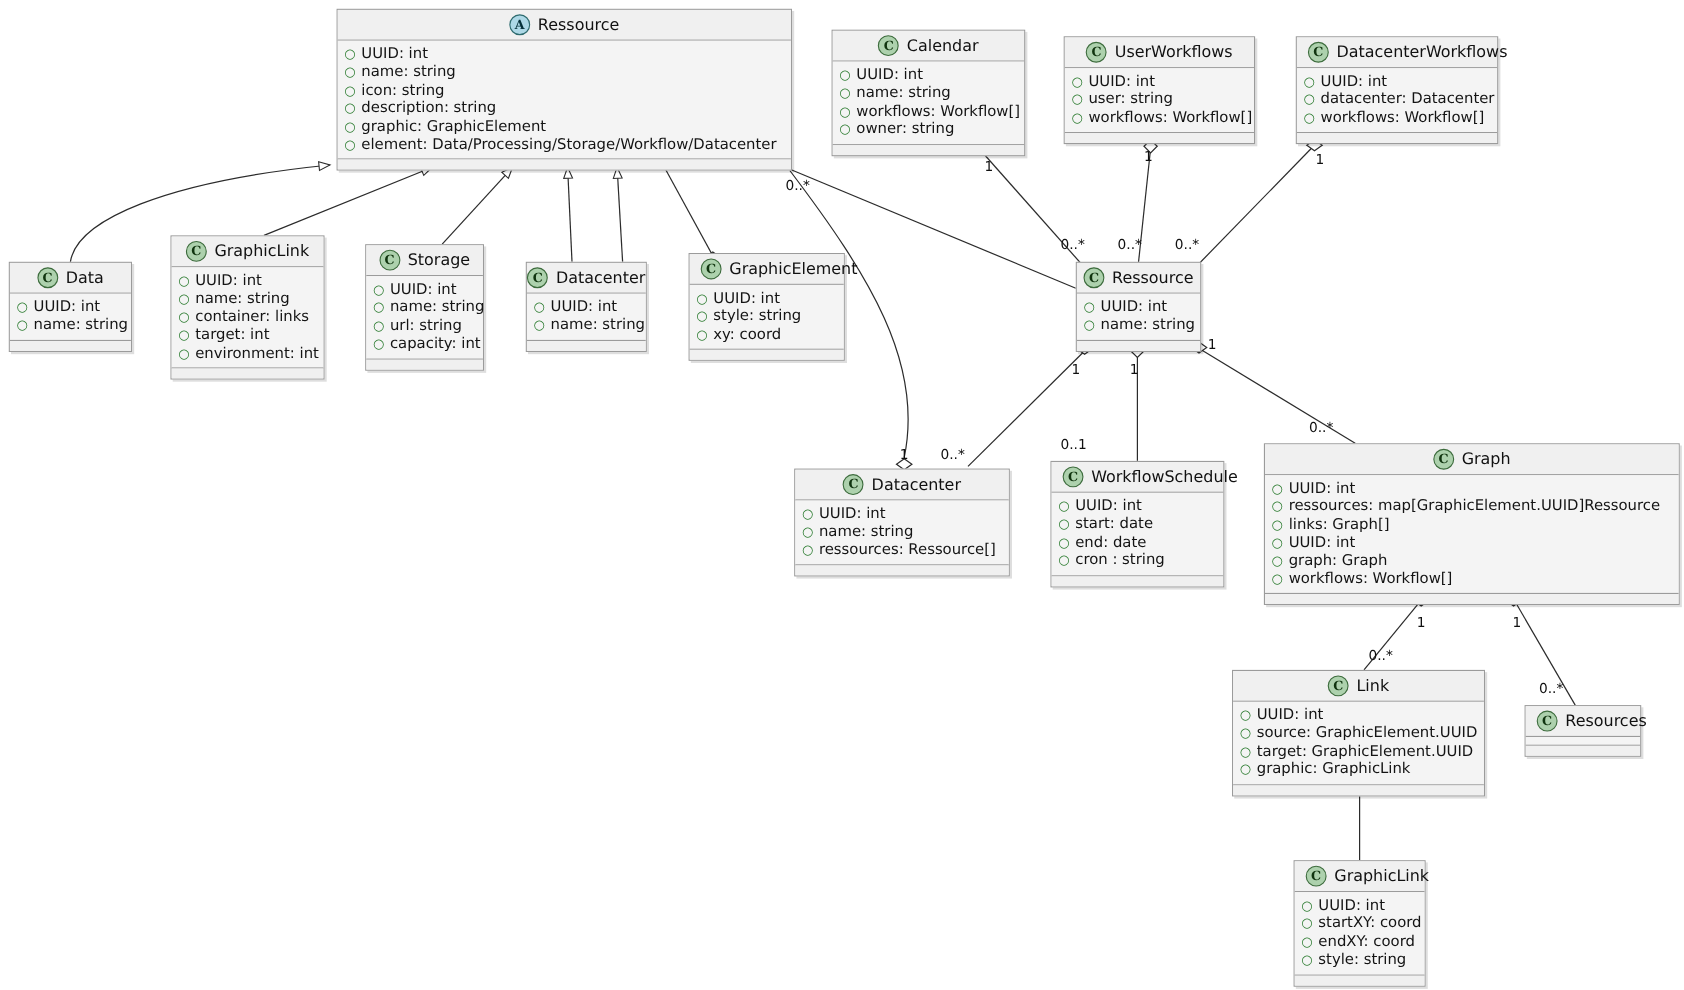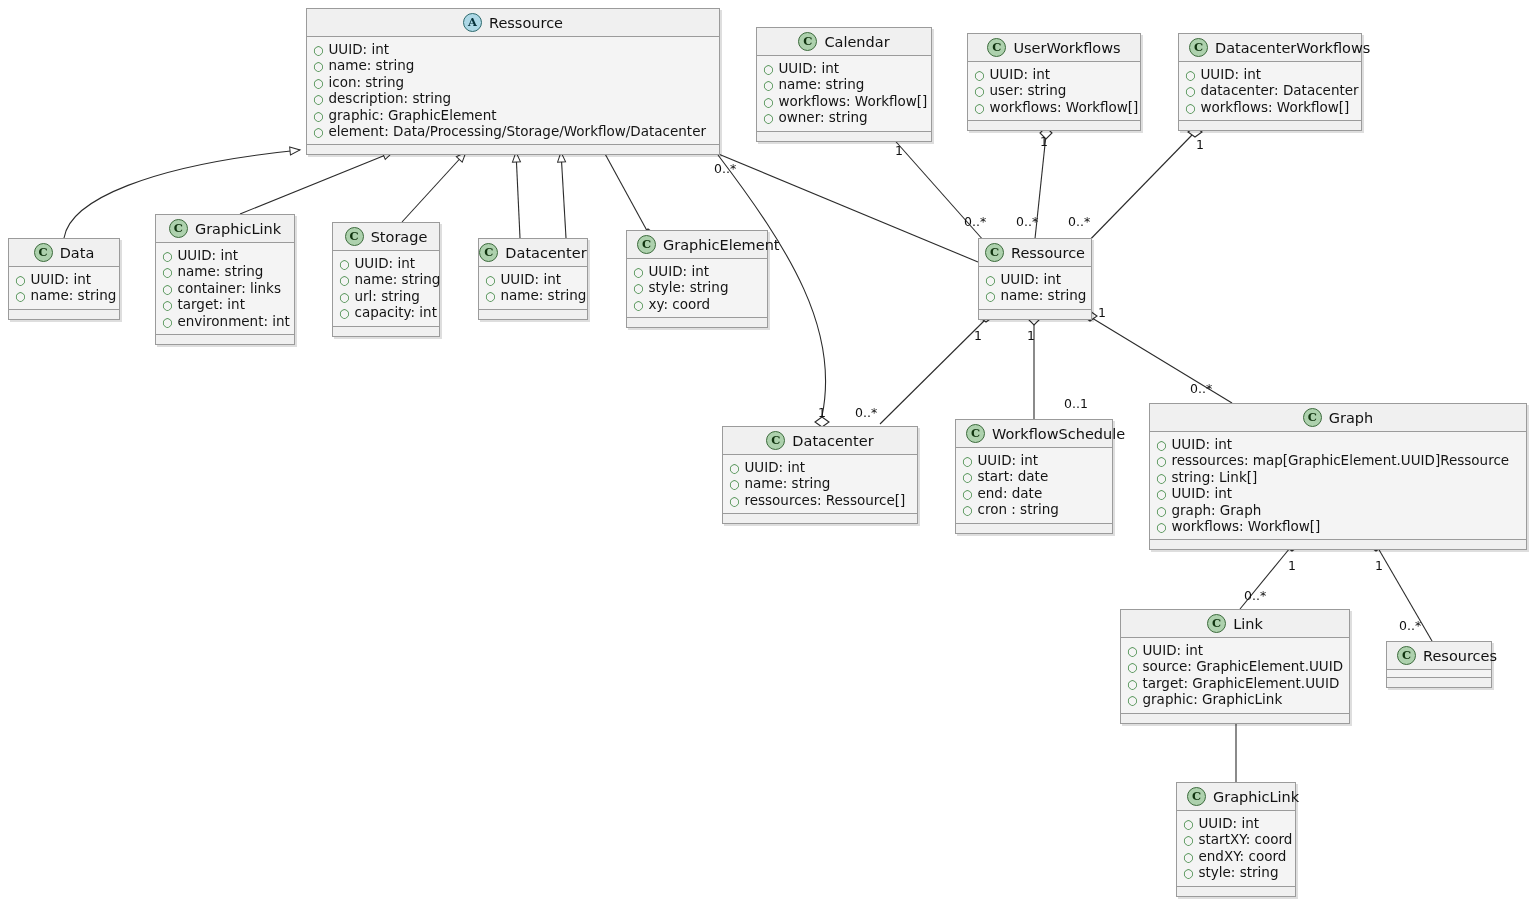--- a/index.html
+++ b/index.html
@@ -369,21 +369,21 @@
           <div class="attr">
             <span class="bullet">○</span>
             <span>UUID: int</span>
           </div>
           <div class="attr">
             <span class="bullet">○</span>
             <span>ressources: map[GraphicElement.UUID]Ressource</span>
           </div>
           <div class="attr">
             <span class="bullet">○</span>
-            <span>string: Link[]</span>
+            <span>links: Graph[]</span>
           </div>
           <div class="attr">
             <span class="bullet">○</span>
             <span>UUID: int</span>
           </div>
           <div class="attr">
             <span class="bullet">○</span>
             <span>graph: Graph</span>
           </div>
           <div class="attr">
@@ -458,20 +458,20 @@
       <div class="mult" style="left: 1040px; top: 134px;">1</div>
       <div class="mult" style="left: 1196px; top: 137px;">1</div>
       <div class="mult" style="left: 964px; top: 214px;">0..*</div>
       <div class="mult" style="left: 1016px; top: 214px;">0..*</div>
       <div class="mult" style="left: 1068px; top: 214px;">0..*</div>
       <div class="mult" style="left: 974px; top: 328px;">1</div>
       <div class="mult" style="left: 1027px; top: 328px;">1</div>
       <div class="mult" style="left: 1098px; top: 305px;">1</div>
       <div class="mult" style="left: 818px; top: 405px;">1</div>
       <div class="mult" style="left: 855px; top: 405px;">0..*</div>
-      <div class="mult" style="left: 1064px; top: 396px;">0..1</div>
+      <div class="mult" style="left: 964px; top: 396px;">0..1</div>
       <div class="mult" style="left: 1190px; top: 381px;">0..*</div>
       <div class="mult" style="left: 1288px; top: 558px;">1</div>
       <div class="mult" style="left: 1244px; top: 588px;">0..*</div>
       <div class="mult" style="left: 1375px; top: 558px;">1</div>
       <div class="mult" style="left: 1399px; top: 618px;">0..*</div>
     </div>
 </div>
 
 </body></html>

